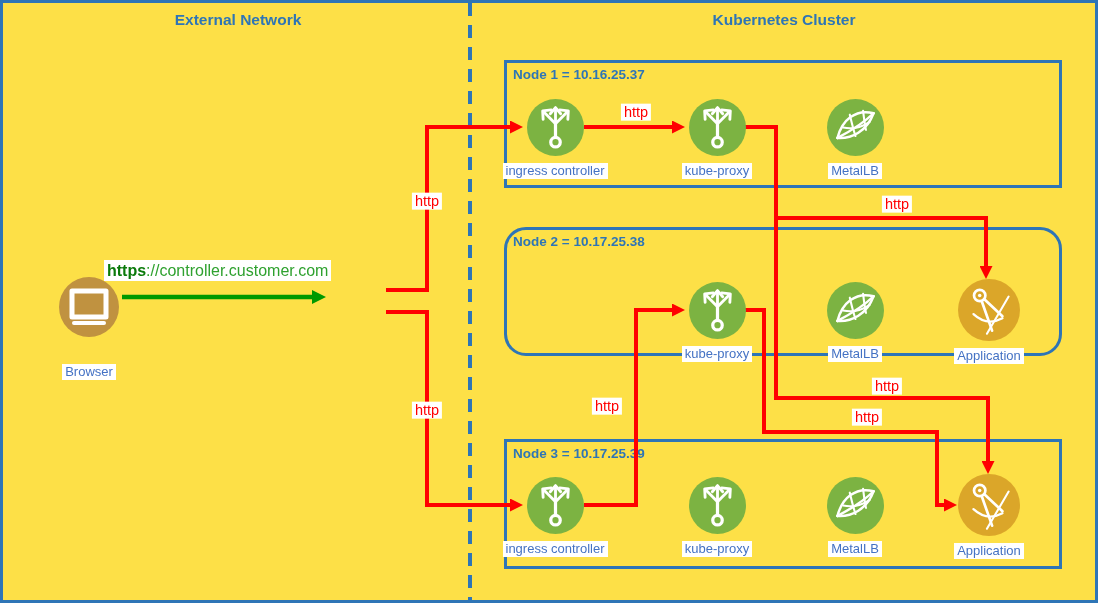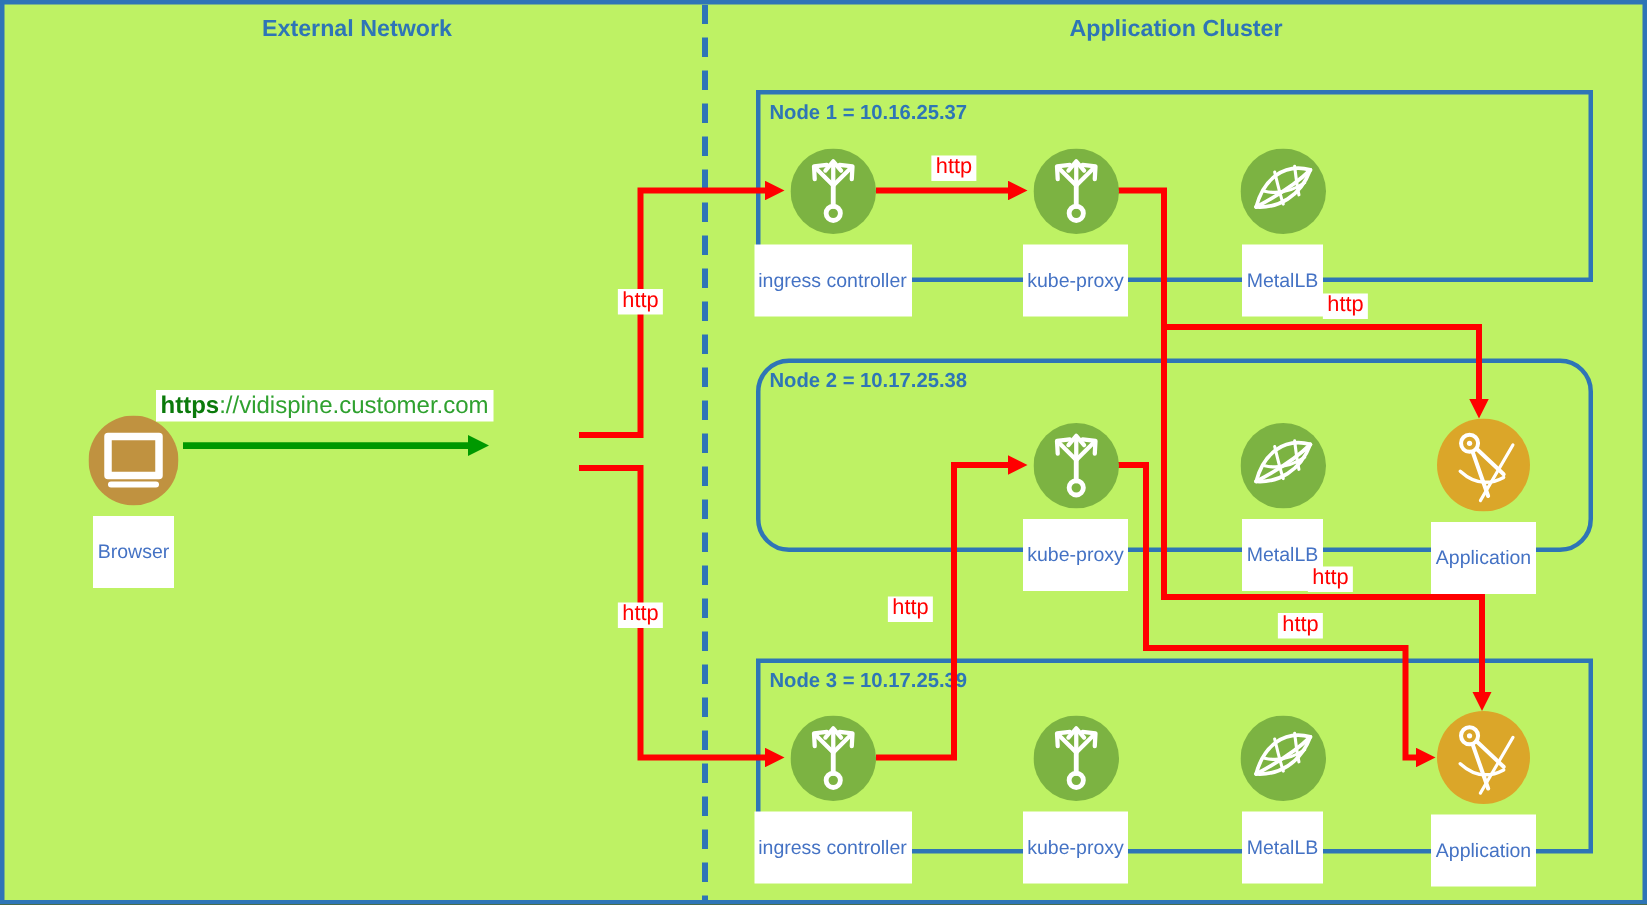--- a/index.html
+++ b/index.html
@@ -1,17 +1,17 @@
 <!DOCTYPE html>
 <html><head>
 <meta charset="utf-8">
 <style>
   html,body{margin:0;padding:0;background:#000;}
   #stage{
-    position:relative;width:1092px;height:597px;background:#bef264;
+    position:relative;width:1092px;height:597px;background:#fde047;
     border:3px solid #2E75B6;overflow:hidden;
     font-family:"Liberation Sans",sans-serif;
   }
   .region-title{
     position:absolute;top:8px;text-align:center;
     color:#2E75B6;font-size:15.5px;font-weight:bold;
   }
   .node-box{
     position:absolute;left:501px;width:552px;
     border:3px solid #2E75B6;background:transparent;
@@ -20,47 +20,47 @@
     position:absolute;left:6px;top:4px;
     color:#2E75B6;font-size:13.5px;font-weight:bold;white-space:nowrap;
   }
   #lines{position:absolute;left:0;top:0;}
   .item{
     position:absolute;width:140px;
     display:flex;flex-direction:column;align-items:center;
   }
   .item .lbl{
     margin-top:7px;background:#fff;color:#4472C4;
-    font-size:13px;line-height:1.25;padding:16px 3px;white-space:nowrap;text-align:center;
+    font-size:13px;line-height:1.25;padding:0 3px;white-space:nowrap;text-align:center;
   }
   .http-lbl{
     position:absolute;transform:translate(-50%,-50%);
     background:#fff;color:#FF0000;font-weight:normal;
     font-size:14.5px;line-height:1.15;padding:0 3px;
   }
   .url-lbl{
     position:absolute;left:101px;top:257px;background:#fff;
     font-size:16px;line-height:1.2;padding:1px 3px;white-space:nowrap;
   }
   .url-lbl .scheme{color:#0B7A0B;font-weight:bold;margin-top:31px;}
   .url-lbl .rest{color:#2FA12F;}
   .glyph{stroke:#fff;fill:none;stroke-linecap:round;stroke-linejoin:round;}
 </style>
 </head>
 <body>
 
 <div id="stage">
 
   <div class="region-title" style="left:0;width:470px;">External Network</div>
-  <div class="region-title" style="left:470px;width:622px;">Application Cluster</div>
+  <div class="region-title" style="left:470px;width:622px;">Kubernetes Cluster</div>
 
   <div class="node-box" style="top:57px;height:122px;">
     <span class="node-title">Node 1 = 10.16.25.37</span>
   </div>
-  <div class="node-box" style="top:236px;height:123px;border-radius:22px;">
+  <div class="node-box" style="top:224px;height:123px;border-radius:22px;">
     <span class="node-title">Node 2 = 10.17.25.38</span>
   </div>
   <div class="node-box" style="top:436px;height:124px;">
     <span class="node-title">Node 3 = 10.17.25.39</span>
   </div>
 
   <svg id="lines" width="1092" height="597">
     <defs>
       <marker id="ra" markerUnits="userSpaceOnUse" markerWidth="14" markerHeight="13" refX="1" refY="6.5" orient="auto">
         <path d="M0,0 L13,6.5 L0,13 Z" fill="#FF0000"></path>
@@ -76,21 +76,21 @@
 
     <polyline points="383,287 424,287 424,124 508,124" stroke="#FF0000" stroke-width="4" fill="none" marker-end="url(#ra)"></polyline>
     <polyline points="383,309 424,309 424,502 508,502" stroke="#FF0000" stroke-width="4" fill="none" marker-end="url(#ra)"></polyline>
     <polyline points="581,124 670,124" stroke="#FF0000" stroke-width="4" fill="none" marker-end="url(#ra)"></polyline>
     <polyline points="742,124 773,124 773,395 985,395 985,459" stroke="#FF0000" stroke-width="4" fill="none" marker-end="url(#ra)"></polyline>
     <polyline points="773,215 983,215 983,264" stroke="#FF0000" stroke-width="4" fill="none" marker-end="url(#ra)"></polyline>
     <polyline points="742,307 761,307 761,429 934,429 934,502 942,502" stroke="#FF0000" stroke-width="4" fill="none" marker-end="url(#ra)"></polyline>
     <polyline points="581,502 633,502 633,307 670,307" stroke="#FF0000" stroke-width="4" fill="none" marker-end="url(#ra)"></polyline>
   </svg>
 
-  <div class="item" style="left:16px;top:274px;">
+  <div class="item" style="left:16px;top:274px;gap:20px;">
     <svg width="60" height="60" viewBox="0 0 60 60">
       <circle cx="30" cy="30" r="30" fill="#C09240"></circle>
       <rect class="glyph" x="13" y="14" width="34" height="26" stroke-width="5"></rect>
       <line class="glyph" x1="15" y1="46" x2="45" y2="46" stroke-width="4"></line>
     </svg>
     <span class="lbl">Browser</span>
   </div>
 
 
   <div class="item" style="left:482px;top:96px;">
@@ -227,15 +227,15 @@
   </div>
 
   <span class="http-lbl" style="left:424px;top:198px;">http</span>
   <span class="http-lbl" style="left:424px;top:407px;">http</span>
   <span class="http-lbl" style="left:633px;top:109px;">http</span>
   <span class="http-lbl" style="left:894px;top:201px;">http</span>
   <span class="http-lbl" style="left:884px;top:383px;">http</span>
   <span class="http-lbl" style="left:864px;top:414px;">http</span>
   <span class="http-lbl" style="left:604px;top:403px;">http</span>
 
-  <span class="url-lbl"><span class="scheme">https</span><span class="rest">://vidispine.customer.com</span></span>
+  <span class="url-lbl"><span class="scheme">https</span><span class="rest">://controller.customer.com</span></span>
 
 </div>
 
 </body></html>

